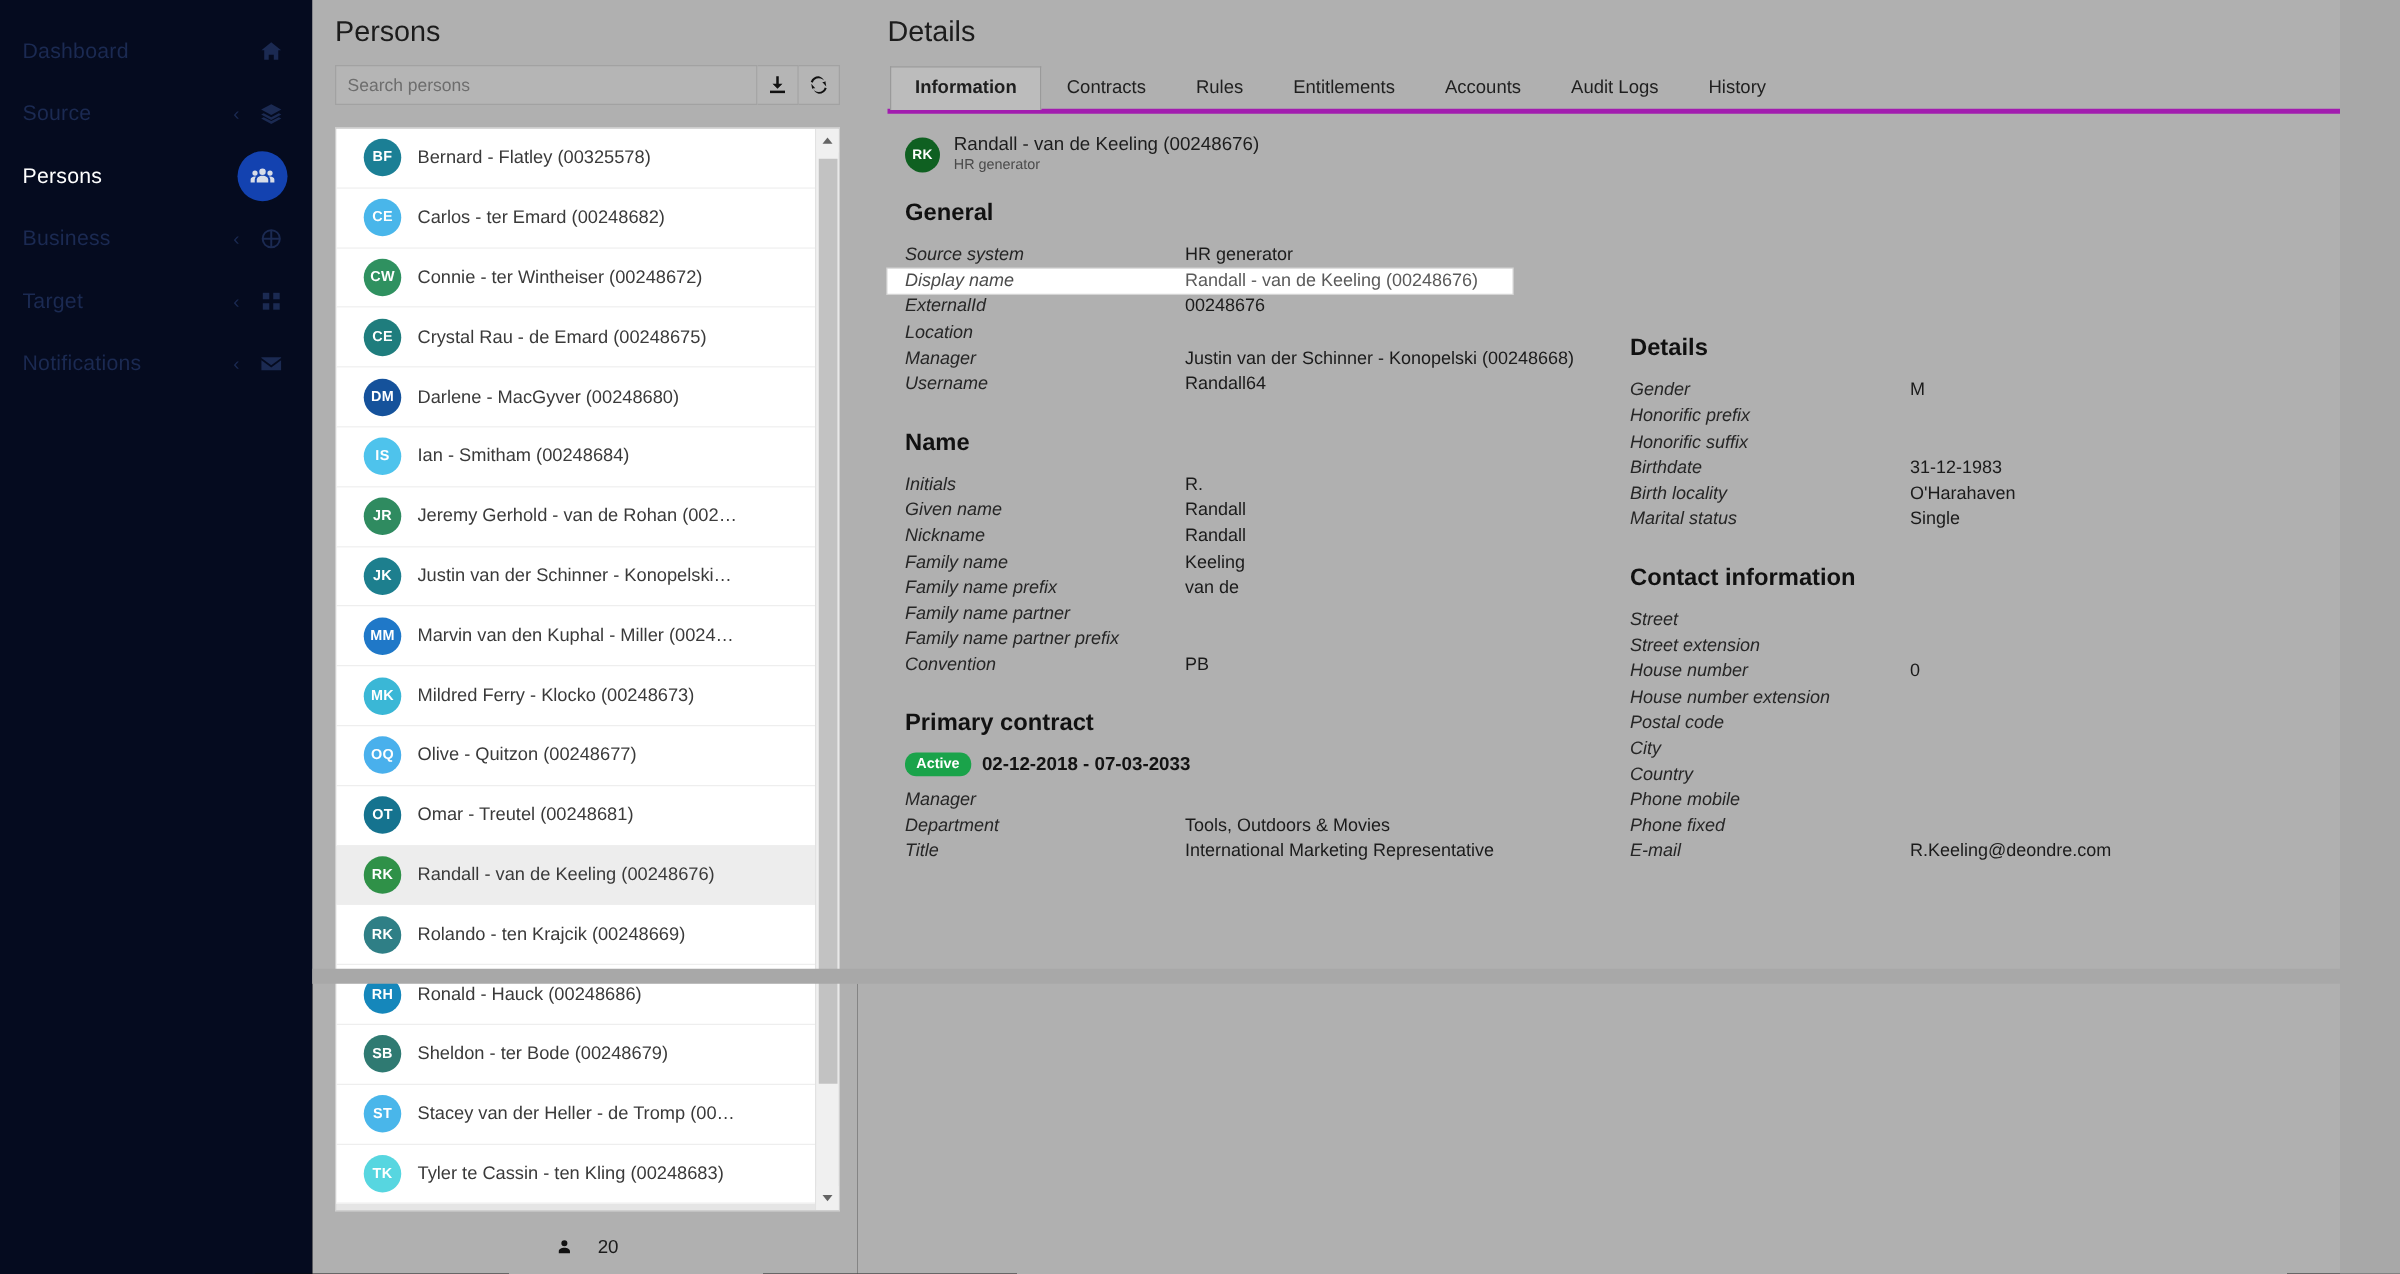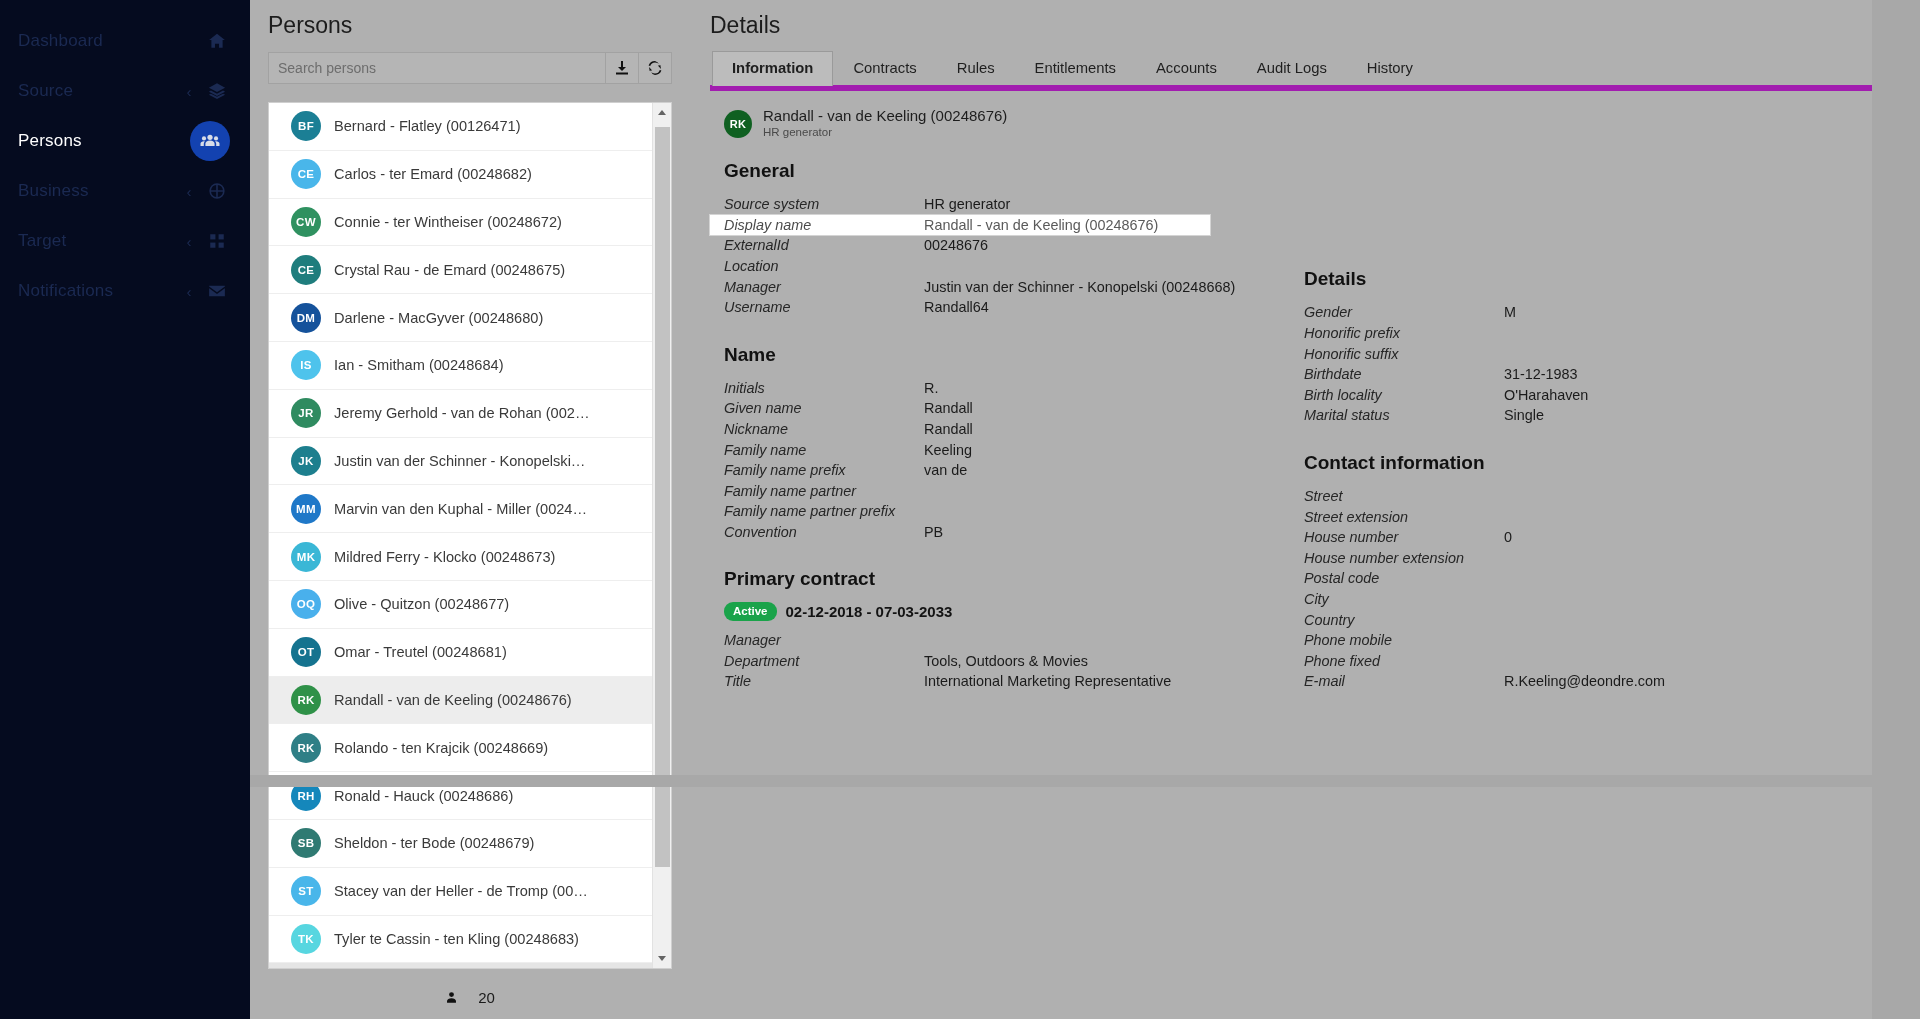--- a/index.html
+++ b/index.html
@@ -198,21 +198,21 @@
   }
   .details-title {
     font-size: 23px;
     color: #1c1c1c;
     font-weight: 400;
     margin-bottom: 18px;
   }
   .tabs {
     display: flex;
     align-items: flex-end;
-    border-bottom: 6px solid #a21caf;
+    border-bottom: 4px solid #a21caf;
     height: 34px;
     padding-left: 2px;
   }
   .tab {
     padding: 7px 19px 8px 19px;
     font-size: 14.8px;
     color: #1f1f1f;
     cursor: pointer;
     border: 1px solid transparent;
     border-bottom: none;
@@ -249,20 +249,21 @@
     font-weight: bold;
     color: #111;
     margin-bottom: 12px;
   }
   .section { margin-bottom: 26px; }
   .field-row {
     display: flex;
     height: 20.6px;
     align-items: center;
     position: relative;
+    gap: 24px;
   }
   .field-row.hl {
     background: #ffffff;
     margin-left: -14px;
     padding-left: 14px;
     width: 500px;
     box-shadow: 0 0 0 1px #d4d4d4;
   }
   .field-label {
     width: 200px;
@@ -398,21 +399,21 @@
         <svg viewBox="0 0 16 16">
             <path d="M8 2.5a5.5 5.5 0 014.9 3h-2.1l3.2 3.6L13.3 5h-.8A6.8 6.8 0 008 1 6.9 6.9 0 001.6 5.4l1.6.7A5.2 5.2 0 018 2.5zM8 13.5a5.5 5.5 0 01-4.9-3h2.1L2 6.9 2.7 11h.8A6.8 6.8 0 008 15a6.9 6.9 0 006.4-4.4l-1.6-.7A5.2 5.2 0 018 13.5z"></path>
           </svg>
       </div>
     </div>
 
     <div class="list-box">
       <div class="list-scroll" id="person-list">
           <div class="p-row">
             <span class="avatar" style="background:#1b7f95">BF</span>
-            <span class="p-name">Bernard - Flatley (00126471)</span>
+            <span class="p-name">Bernard - Flatley (00325578)</span>
           </div>
           <div class="p-row">
             <span class="avatar" style="background:#49b6ea">CE</span>
             <span class="p-name">Carlos - ter Emard (00248682)</span>
           </div>
           <div class="p-row">
             <span class="avatar" style="background:#2f9160">CW</span>
             <span class="p-name">Connie - ter Wintheiser (00248672)</span>
           </div>
           <div class="p-row">

